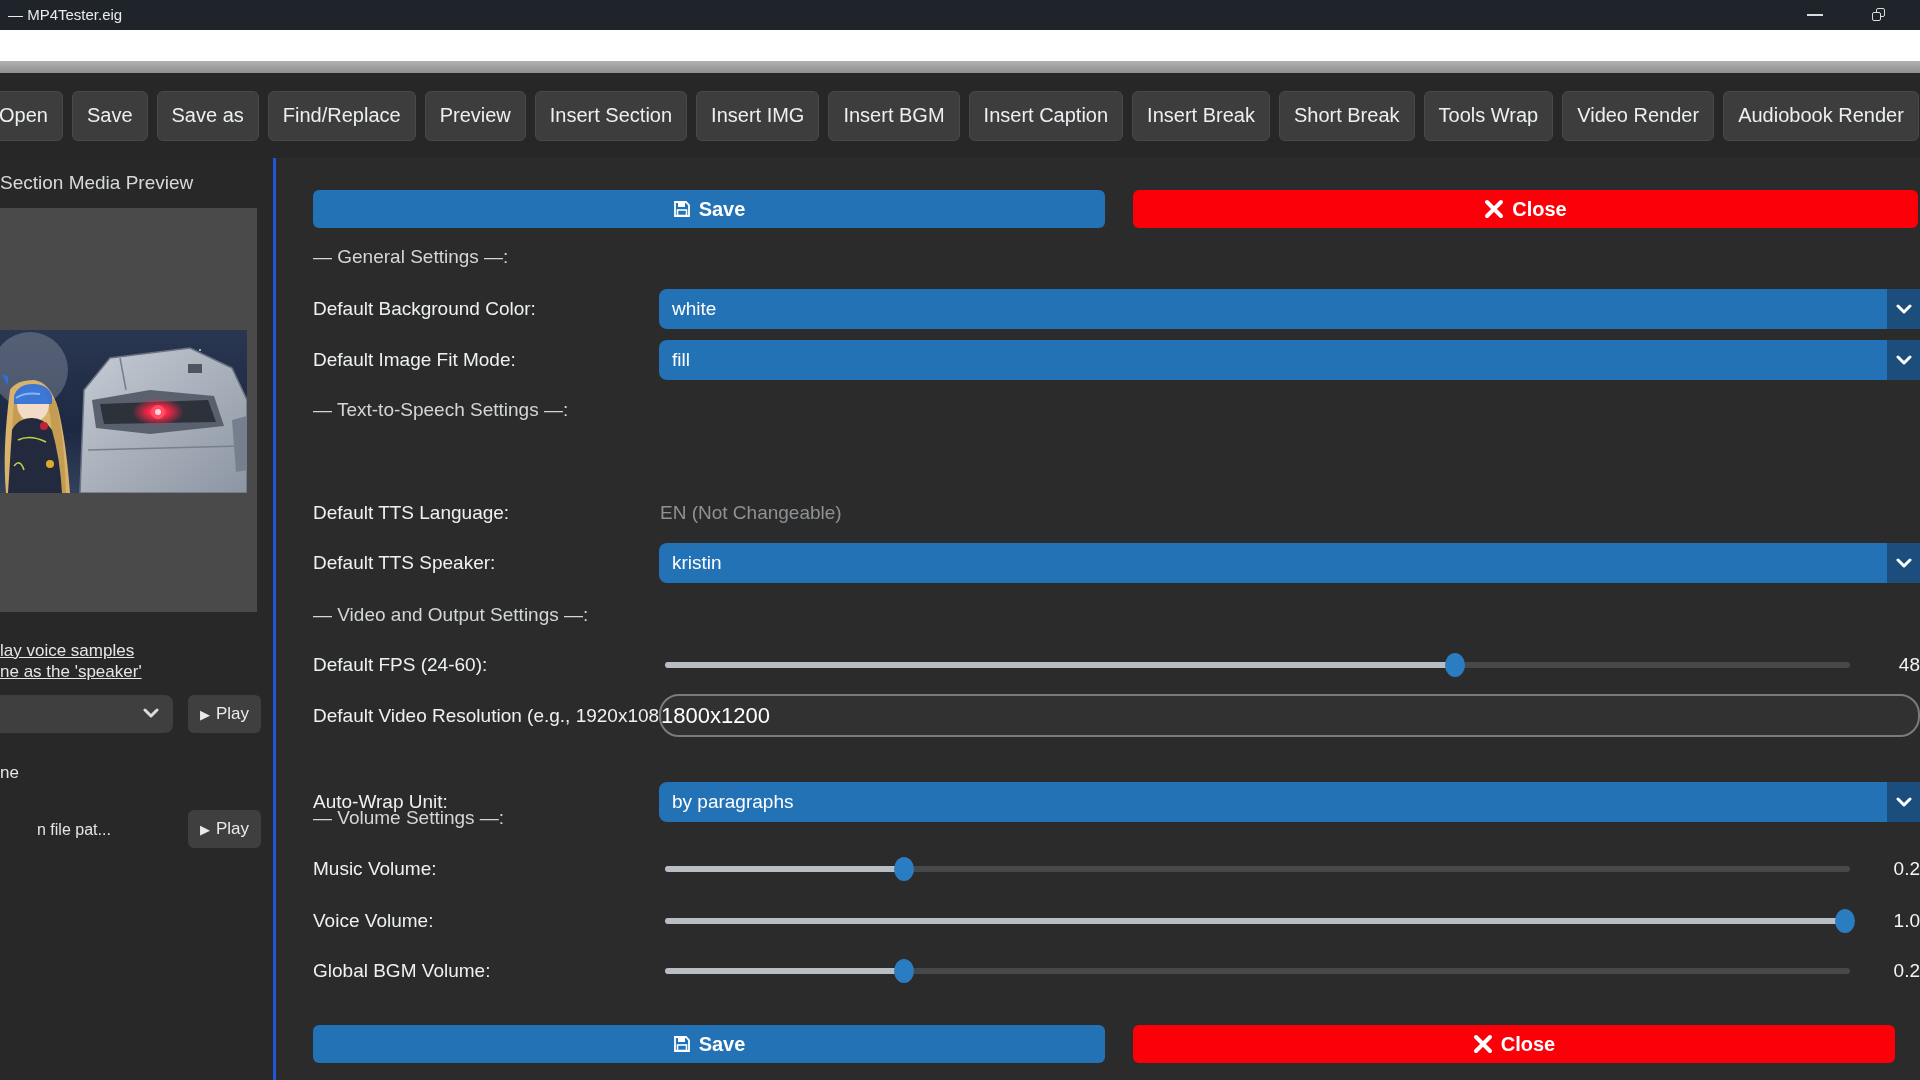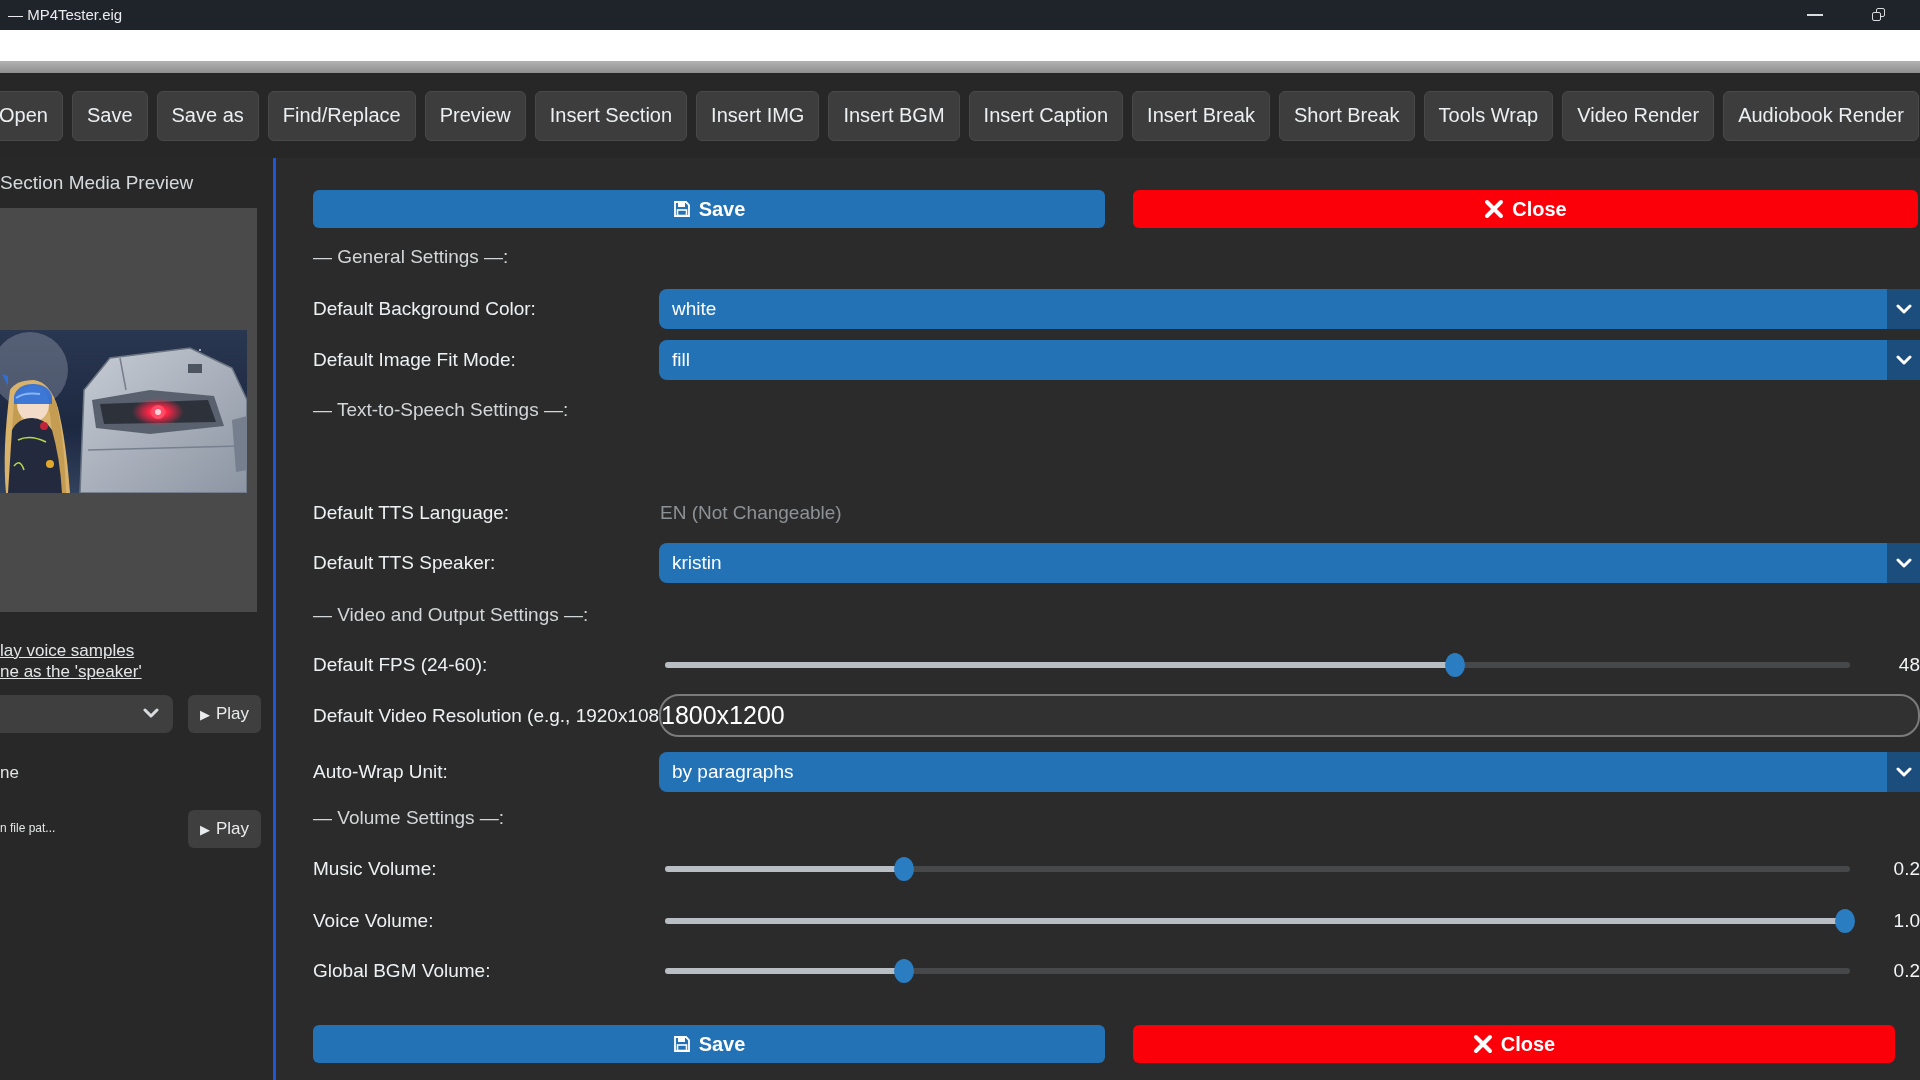--- a/index.html
+++ b/index.html
@@ -33,21 +33,21 @@
   .sidebar { position:absolute; left:0; top:158px; width:287px; height:922px; background:#282828; }
   .sidebar .preview-title { position:absolute; left:0px; top:14px; color:#d6d9db; font-size:19px; white-space:nowrap; }
   .preview-box { position:absolute; left:0; top:50px; width:257px; height:404px; background:#4a4a4a; }
   .preview-image { position:absolute; left:0; top:122px; width:247px; height:163px; }
   .side-note { position:absolute; left:0; top:482px; color:#e3e5e7; font-size:17px; line-height:21px; white-space:nowrap;text-decoration:underline; }
   .side-select { position:absolute; left:-10px; top:537px; width:183px; height:38px; background:#3f3f3f; border-radius:8px; cursor:pointer; }
   .side-select .chev { position:absolute; right:14px; top:12px; }
   .play-btn { position:absolute; left:188px; width:73px; height:38px; background:#3f3f3f; border-radius:6px; color:#e9ebed; font-size:17px; display:flex; align-items:center; justify-content:center; gap:6px; cursor:pointer; }
   .play-btn .tri { font-size:13px; }
   .side-text-ne { position:absolute; left:0; top:605px; color:#e3e5e7; font-size:17px; }
-  .side-text-file { position:absolute; left:0; top:663px; color:#e3e5e7; font-size:12px; white-space:nowrap; }
+  .side-text-file { position:absolute; left:0; top:663px; color:#e3e5e7; font-size:16px; white-space:nowrap;padding-left:37px; }
 
   .blue-sep { position:absolute; left:273px; top:158px; width:3px; height:922px; background:#1e56d6; }
 
   
   .panel { position:absolute; left:276px; top:158px; width:1644px; height:922px; background:#2b2b2b; }
 
   .big-btn { position:absolute; height:38px; border-radius:6px; display:flex; align-items:center; justify-content:center; gap:8px; color:#fff; font-size:20px; font-weight:bold; cursor:pointer; }
   .btn-save { background:#2272b5; left:37px; width:792px; }
   .btn-close { background:#fb0008; left:857px; }
   .btn-close.top { width:785px; }
@@ -58,21 +58,21 @@
   .frow { position:absolute; left:0; width:1644px; height:40px; }
   .frow .flabel { position:absolute; left:37px; top:0; height:40px; line-height:40px; color:#eef1f3; font-size:19px; white-space:nowrap; }
   .frow .fheader { color:#d3d6d8; }
 
   .dropdown { position:absolute; left:383px; top:0; width:1261px; height:40px; background:#2272b5; border-radius:8px 0 0 8px; cursor:pointer; }
   .dropdown .dvalue { position:absolute; left:13px; top:0; height:40px; line-height:40px; color:#ffffff; font-size:19px; }
   .dropdown .arrow-zone { position:absolute; right:0; top:0; width:33px; height:40px; background:#1b4e7c; display:flex; align-items:center; justify-content:center; }
 
   .static-value { position:absolute; left:384px; top:0; height:40px; line-height:40px; color:#8d9296; font-size:19px; }
 
-  .text-input { position:absolute; left:383px; top:-2px; width:1261px; height:43px; background:#313131; border:2px solid #7b7b7b; border-radius:20px; color:#fff; font-size:25px; padding-left:0; font-family:"Liberation Sans", sans-serif; outline:none; }
+  .text-input { position:absolute; left:383px; top:-2px; width:1261px; height:43px; background:#313131; border:2px solid #7b7b7b; border-radius:20px; color:#fff; font-size:22px; padding-left:0; font-family:"Liberation Sans", sans-serif; outline:none; }
 
   .slider { position:absolute; left:389px; top:17px; width:1185px; height:6px; background:#46484a; border-radius:3px; cursor:pointer; }
   .slider .fill { position:absolute; left:0; top:0; height:6px; width:var(--p,50%); background:#b9bec4; border-radius:3px; }
   .slider .handle { position:absolute; top:-9px; left:calc(var(--p,50%) - 10px); width:20px; height:24px; background:#2b7dc2; border-radius:50%; }
   .slider-value { position:absolute; left:1599px; top:0; width:45px; height:40px; line-height:40px; text-align:right; color:#f2f4f6; font-size:19px; }
 
   .chev-svg { display:block; }
 </style>
 </head>
 <body>
@@ -275,21 +275,21 @@
       <div class="handle"></div>
     </div>
     <div class="slider-value">48</div>
   </div>
 
   <div class="frow" style="top:538px">
     <div class="flabel">Default Video Resolution (e.g., 1920x1080):</div>
     <input class="text-input" type="text" value="1800x1200" style="">
   </div>
 
-  <div class="frow" style="top:594px">
+  <div class="frow" style="top:624px">
     <div class="flabel">Auto-Wrap Unit:</div>
     <div class="dropdown">
       <div class="dvalue">by paragraphs</div>
       <div class="arrow-zone">
         <svg class="chev-svg" width="16" height="12" viewBox="0 0 16 12">
             <path d="M2 3 L8 9 L14 3" fill="none" stroke="#fff" stroke-width="3" stroke-linecap="round" stroke-linejoin="round"></path>
           </svg>
       </div>
     </div>
   </div>

